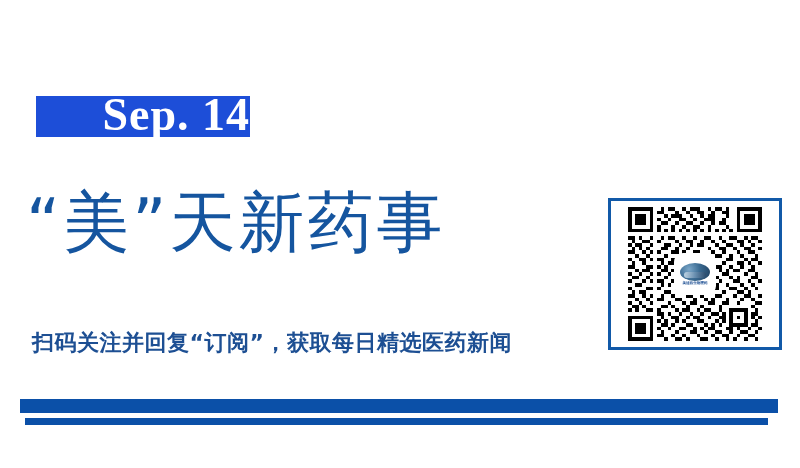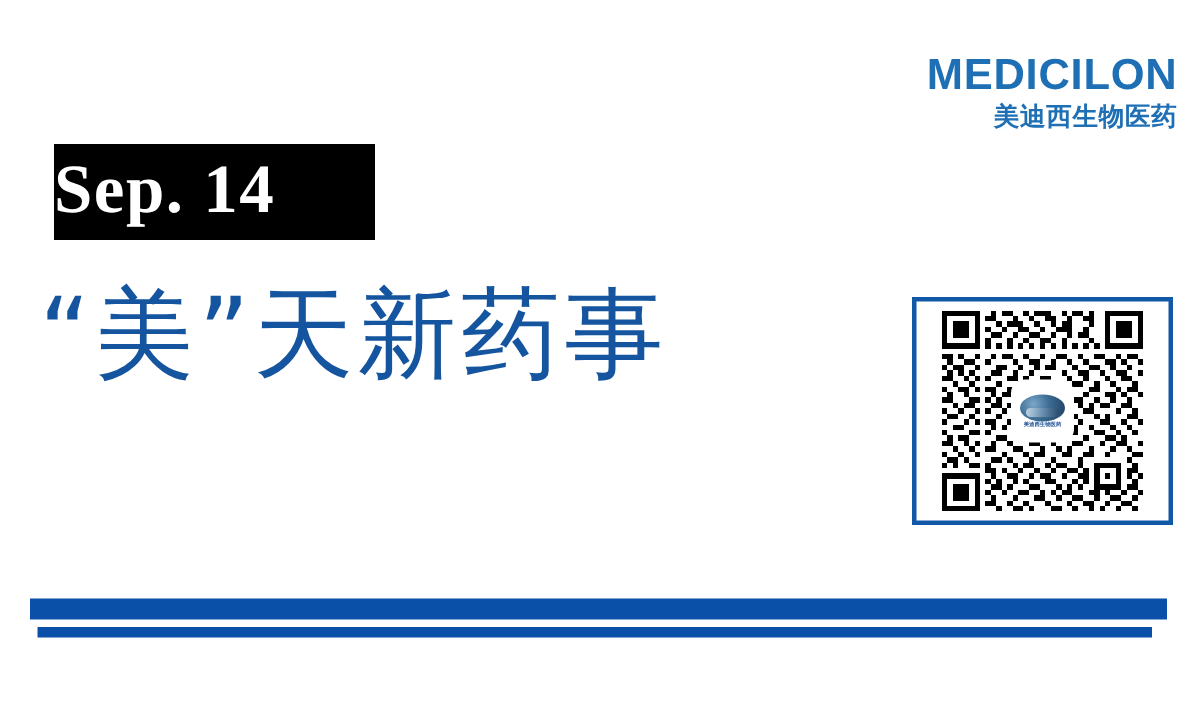--- a/index.html
+++ b/index.html
@@ -46,25 +46,25 @@
     line-height: 1.0;
     white-space: nowrap;
   }
 
   
   .date-badge {
     position: absolute;
     left: 36px;
     top: 96px;
     width: 214px;
-    height: 64px;
-    background: #000000;
+    height: 41px;
+    background: #1d4ed8;
     display: flex;
     align-items: center;
-    justify-content: flex-start;
+    justify-content: flex-end;
   }
   .date-badge-text {
     font-family: "Liberation Serif", "DejaVu Serif", serif;
     font-size: 46px;
     font-weight: 700;
     color: #ffffff;
     line-height: 1;
     letter-spacing: 1px;
     white-space: nowrap;
     transform: translateY(-2px);
@@ -180,31 +180,28 @@
     width: 743px;
     height: 7px;
     background: #0b50a8;
   }
 </style>
 </head>
 <body>
 
 <div class="poster">
 
-  <div class="brand">
-    <div class="brand-name">MEDICILON</div>
-    <div class="brand-cn">美迪西生物医药</div>
-  </div>
 
   <div class="date-badge">
     <span class="date-badge-text">Sep. 14</span>
   </div>
 
   <div class="headline">“美”天新药事</div>
 
+  <div class="subtitle">扫码关注并回复“订阅”，获取每日精选医药新闻</div>
 
   <div class="qr-frame">
     <div class="qr-canvas">
       <svg viewBox="0 0 37 37" shape-rendering="crispEdges">
         <rect width="37" height="37" fill="#ffffff"></rect>
         <g fill="#000000">
 
           <rect x="0" y="0" width="7" height="1"></rect>
             <rect x="0" y="6" width="7" height="1"></rect>
           <rect x="0" y="0" width="1" height="7"></rect>

